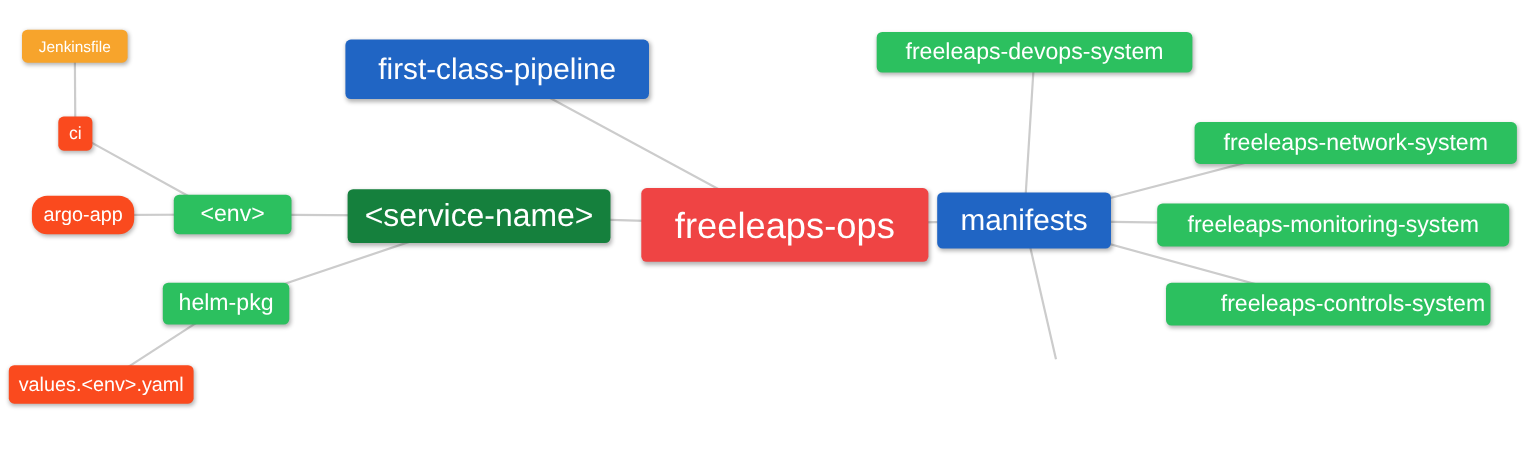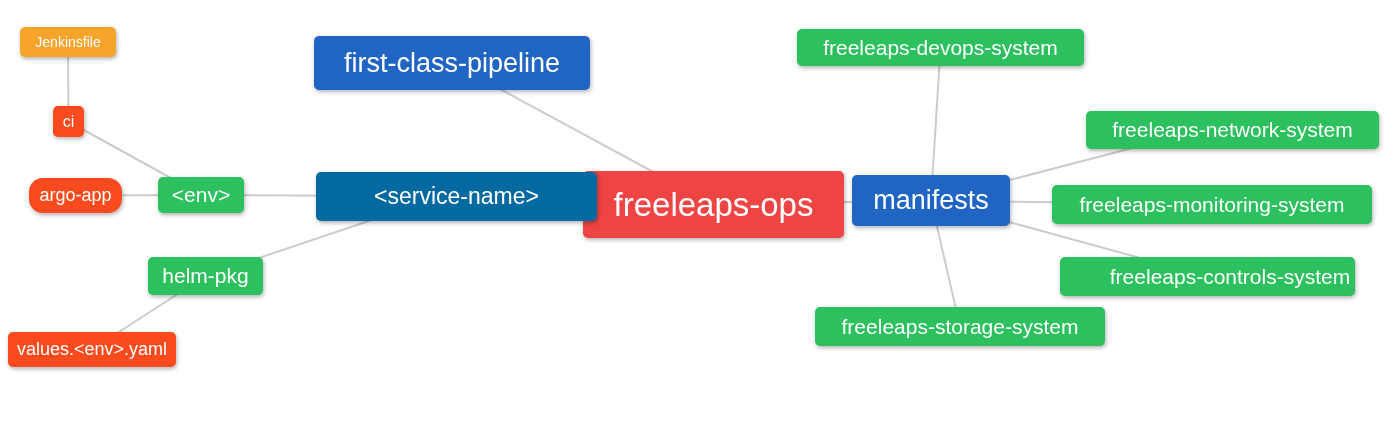--- a/index.html
+++ b/index.html
@@ -54,26 +54,25 @@
       <line x1="713.5" y1="204.5" x2="931" y2="200.5" stroke="#cccccc" stroke-width="2"></line>
       <line x1="931" y1="200.5" x2="940.5" y2="47.5" stroke="#cccccc" stroke-width="2"></line>
       <line x1="931" y1="200.5" x2="1201.5" y2="130" stroke="#cccccc" stroke-width="2"></line>
       <line x1="931" y1="200.5" x2="1212" y2="204.5" stroke="#cccccc" stroke-width="2"></line>
       <line x1="931" y1="200.5" x2="1207.5" y2="276.5" stroke="#cccccc" stroke-width="2"></line>
       <line x1="931" y1="200.5" x2="960" y2="326.5" stroke="#cccccc" stroke-width="2"></line>
     </svg>
 
 <div class="node" style="left: 583px; top: 171px; width: 261px; height: 67px; font-size: 33px; background: #ef4444; color: rgb(255, 255, 255);">freeleaps-ops</div>
     <div class="node" style="left: 314px; top: 36px; width: 276px; height: 54px; font-size: 27px; background: rgb(32, 101, 196); color: rgb(255, 255, 255);">first-class-pipeline</div>
-    <div class="node" style="left: 316px; top: 172px; width: 281px; height: 49px; font-size: 23px; background: #0369a1; color: rgb(255, 255, 255);">&lt;service-name&gt;</div>
+    <div class="node" style="left: 316px; top: 172px; width: 239px; height: 49px; font-size: 29px; background: #15803d; color: rgb(255, 255, 255);">&lt;service-name&gt;</div>
     <div class="node" style="left: 852px; top: 175px; width: 158px; height: 51px; font-size: 27px; background: rgb(32, 101, 196); color: rgb(255, 255, 255);">manifests</div>
-    <div class="node" style="left: 158px; top: 177px; width: 86px; height: 36px; font-size: 21px; background: rgb(44, 192, 95); color: rgb(255, 255, 255);">&lt;env&gt;</div>
+    <div class="node" style="left: 158px; top: 177px; width: 107px; height: 36px; font-size: 21px; background: rgb(44, 192, 95); color: rgb(255, 255, 255);">&lt;env&gt;</div>
     <div class="node" style="left: 148px; top: 257px; width: 115px; height: 38px; font-size: 21px; background: rgb(44, 192, 95); color: rgb(255, 255, 255);">helm-pkg</div>
     <div class="node" style="left: 53px; top: 106px; width: 31px; height: 31px; font-size: 16px; background: rgb(250, 74, 30); color: rgb(255, 255, 255);">ci</div>
     <div class="node" style="left: 29px; top: 178px; width: 93px; height: 35px; font-size: 18px; background: rgb(250, 74, 30); color: rgb(255, 255, 255); border-radius: 14px;">argo-app</div>
     <div class="node" style="left: 8px; top: 332px; width: 168px; height: 35px; font-size: 18px; background: rgb(250, 74, 30); color: rgb(255, 255, 255);">values.&lt;env&gt;.yaml</div>
     <div class="node" style="left: 20px; top: 27px; width: 96px; height: 30px; font-size: 14px; background: rgb(247, 164, 44); color: rgb(255, 255, 255);">Jenkinsfile</div>
     <div class="node" style="left: 797px; top: 29px; width: 287px; height: 37px; font-size: 21px; background: rgb(44, 192, 95); color: rgb(255, 255, 255);">freeleaps-devops-system</div>
     <div class="node" style="left: 1055px; top: 111px; width: 293px; height: 38px; font-size: 21px; background: rgb(44, 192, 95); color: rgb(255, 255, 255); margin-left: 31px;">freeleaps-network-system</div>
     <div class="node" style="left: 1052px; top: 185px; width: 320px; height: 39px; font-size: 21px; background: rgb(44, 192, 95); color: rgb(255, 255, 255);">freeleaps-monitoring-system</div>
     <div class="node" style="left: 1060px; top: 257px; width: 295px; height: 39px; font-size: 21px; background: rgb(44, 192, 95); color: rgb(255, 255, 255); padding-left: 45px;">freeleaps-controls-system</div>
-    <div class="node" style="left: 815px; top: 307px; width: 290px; height: 39px; font-size: 21px; background: rgb(44, 192, 95); color: rgb(255, 255, 255);">freeleaps-storage-system</div>
   </div>
 
 </body></html>

